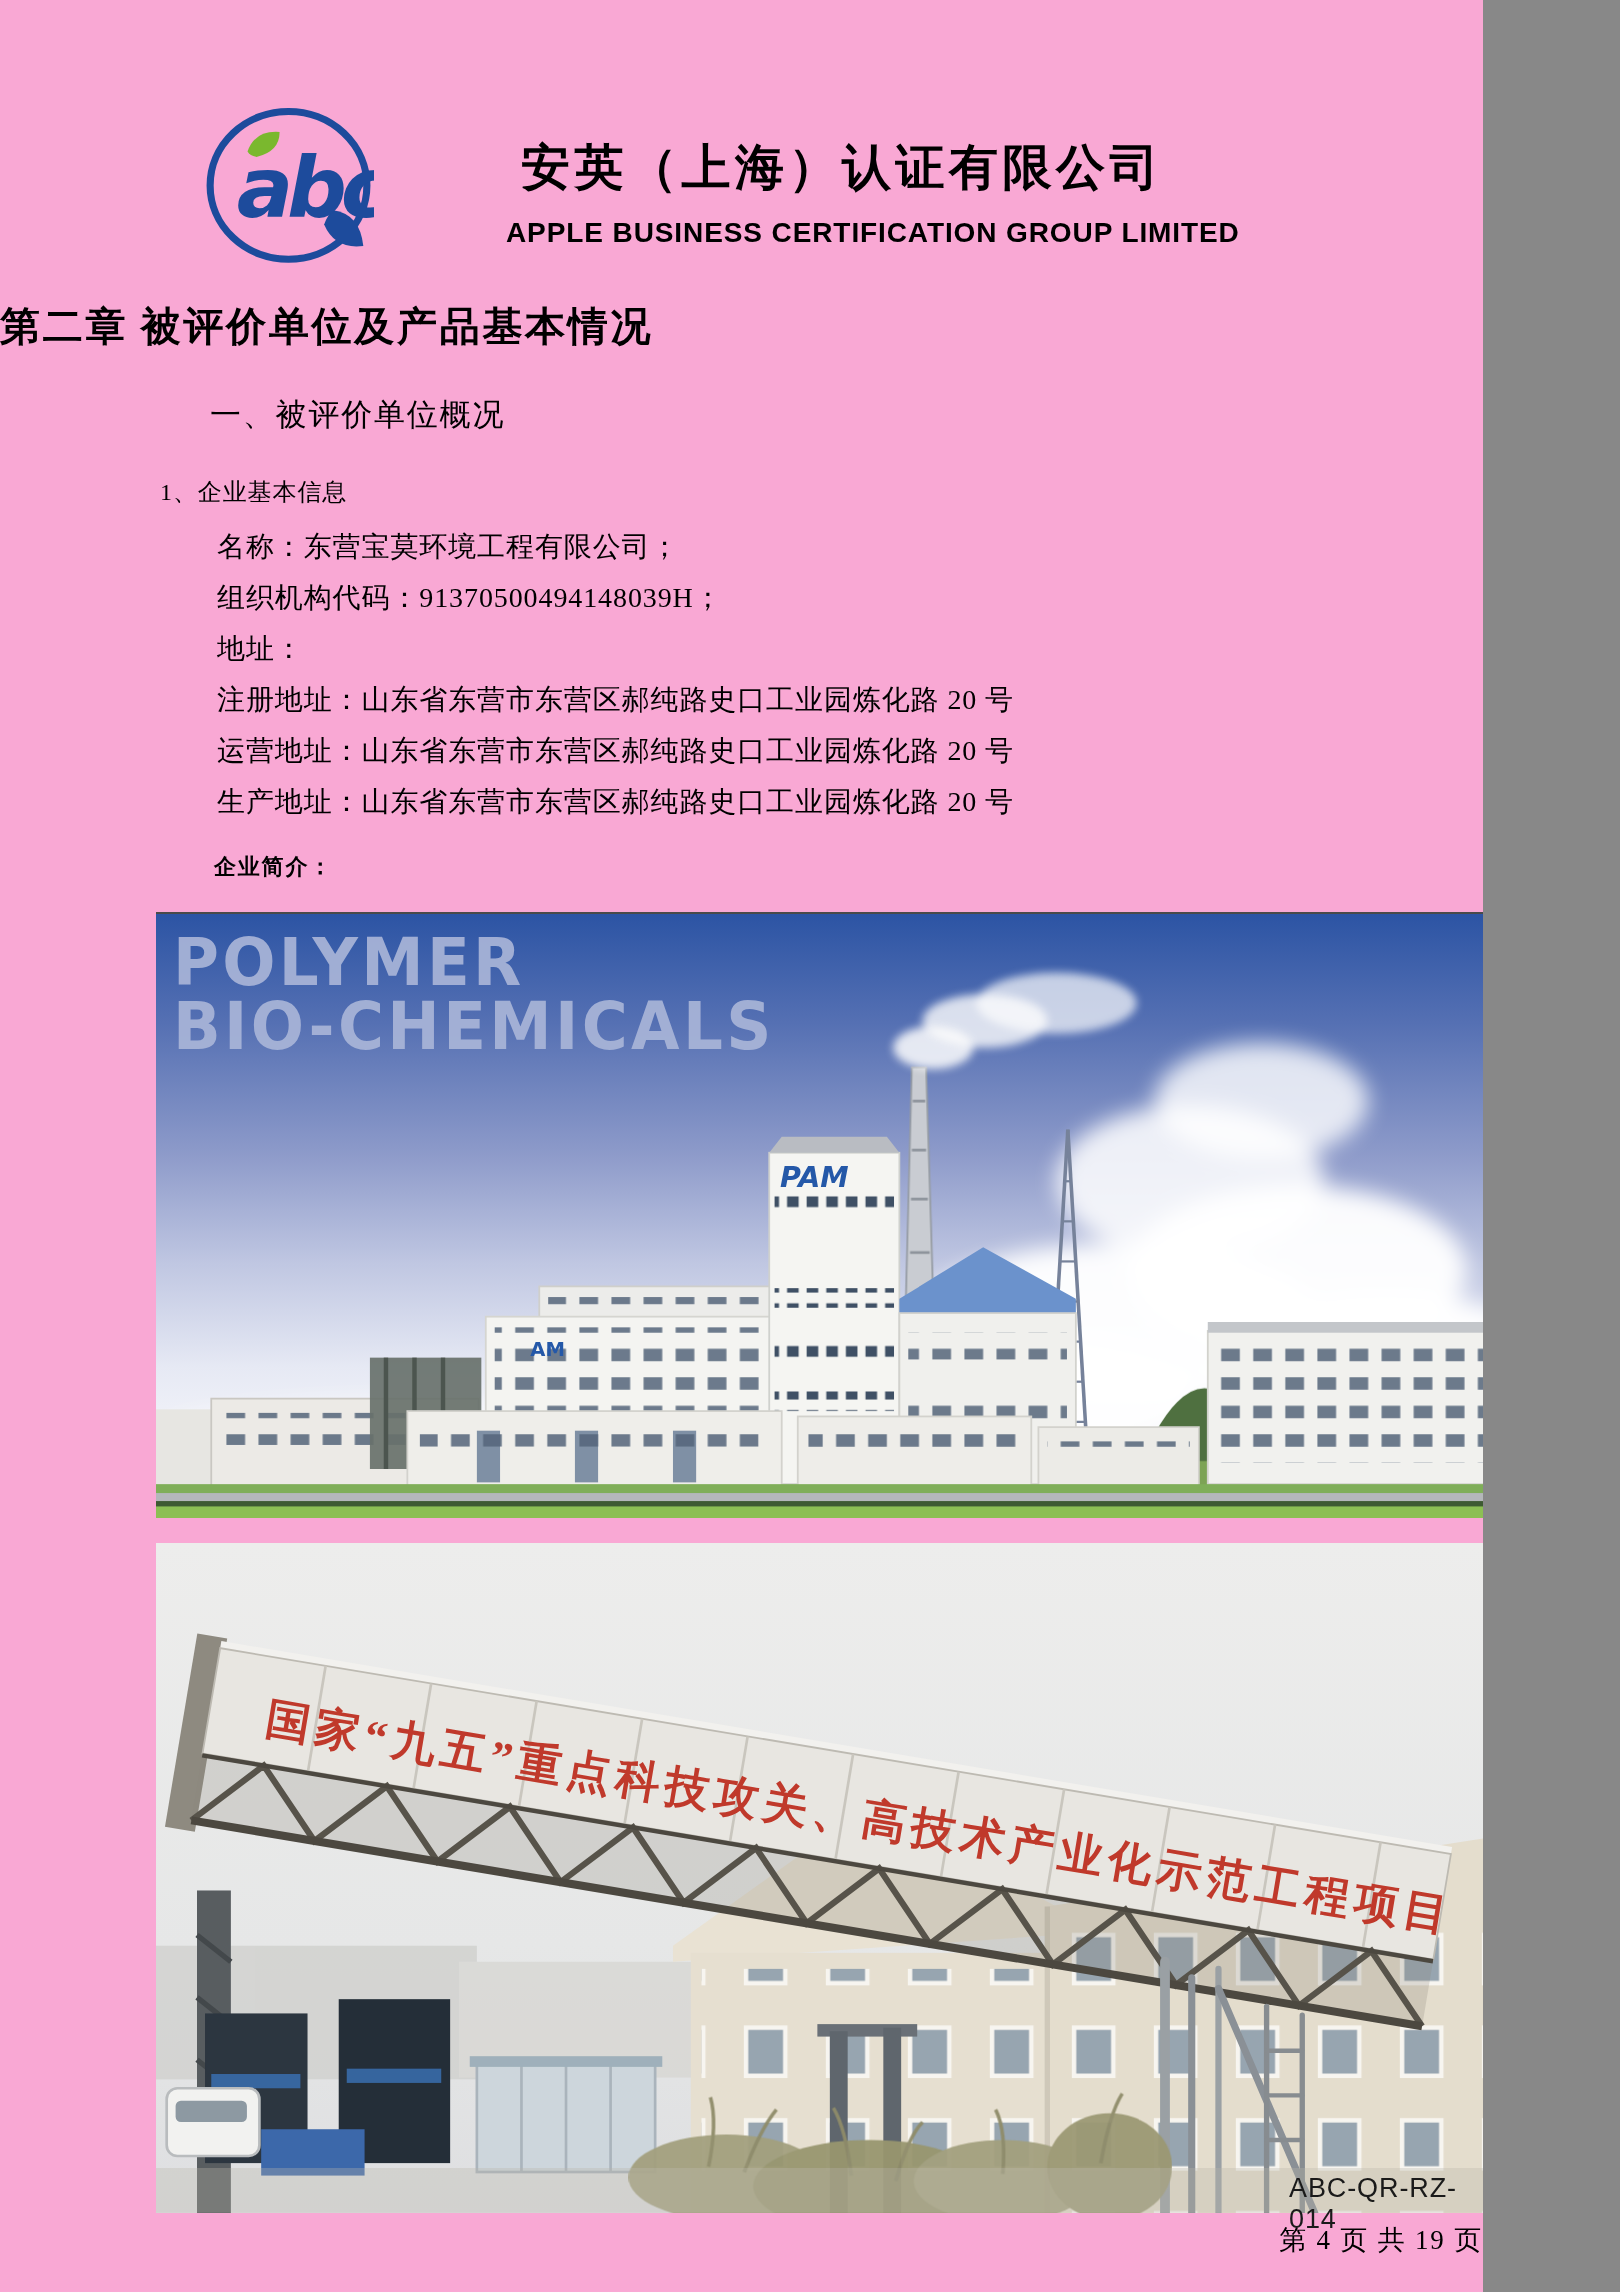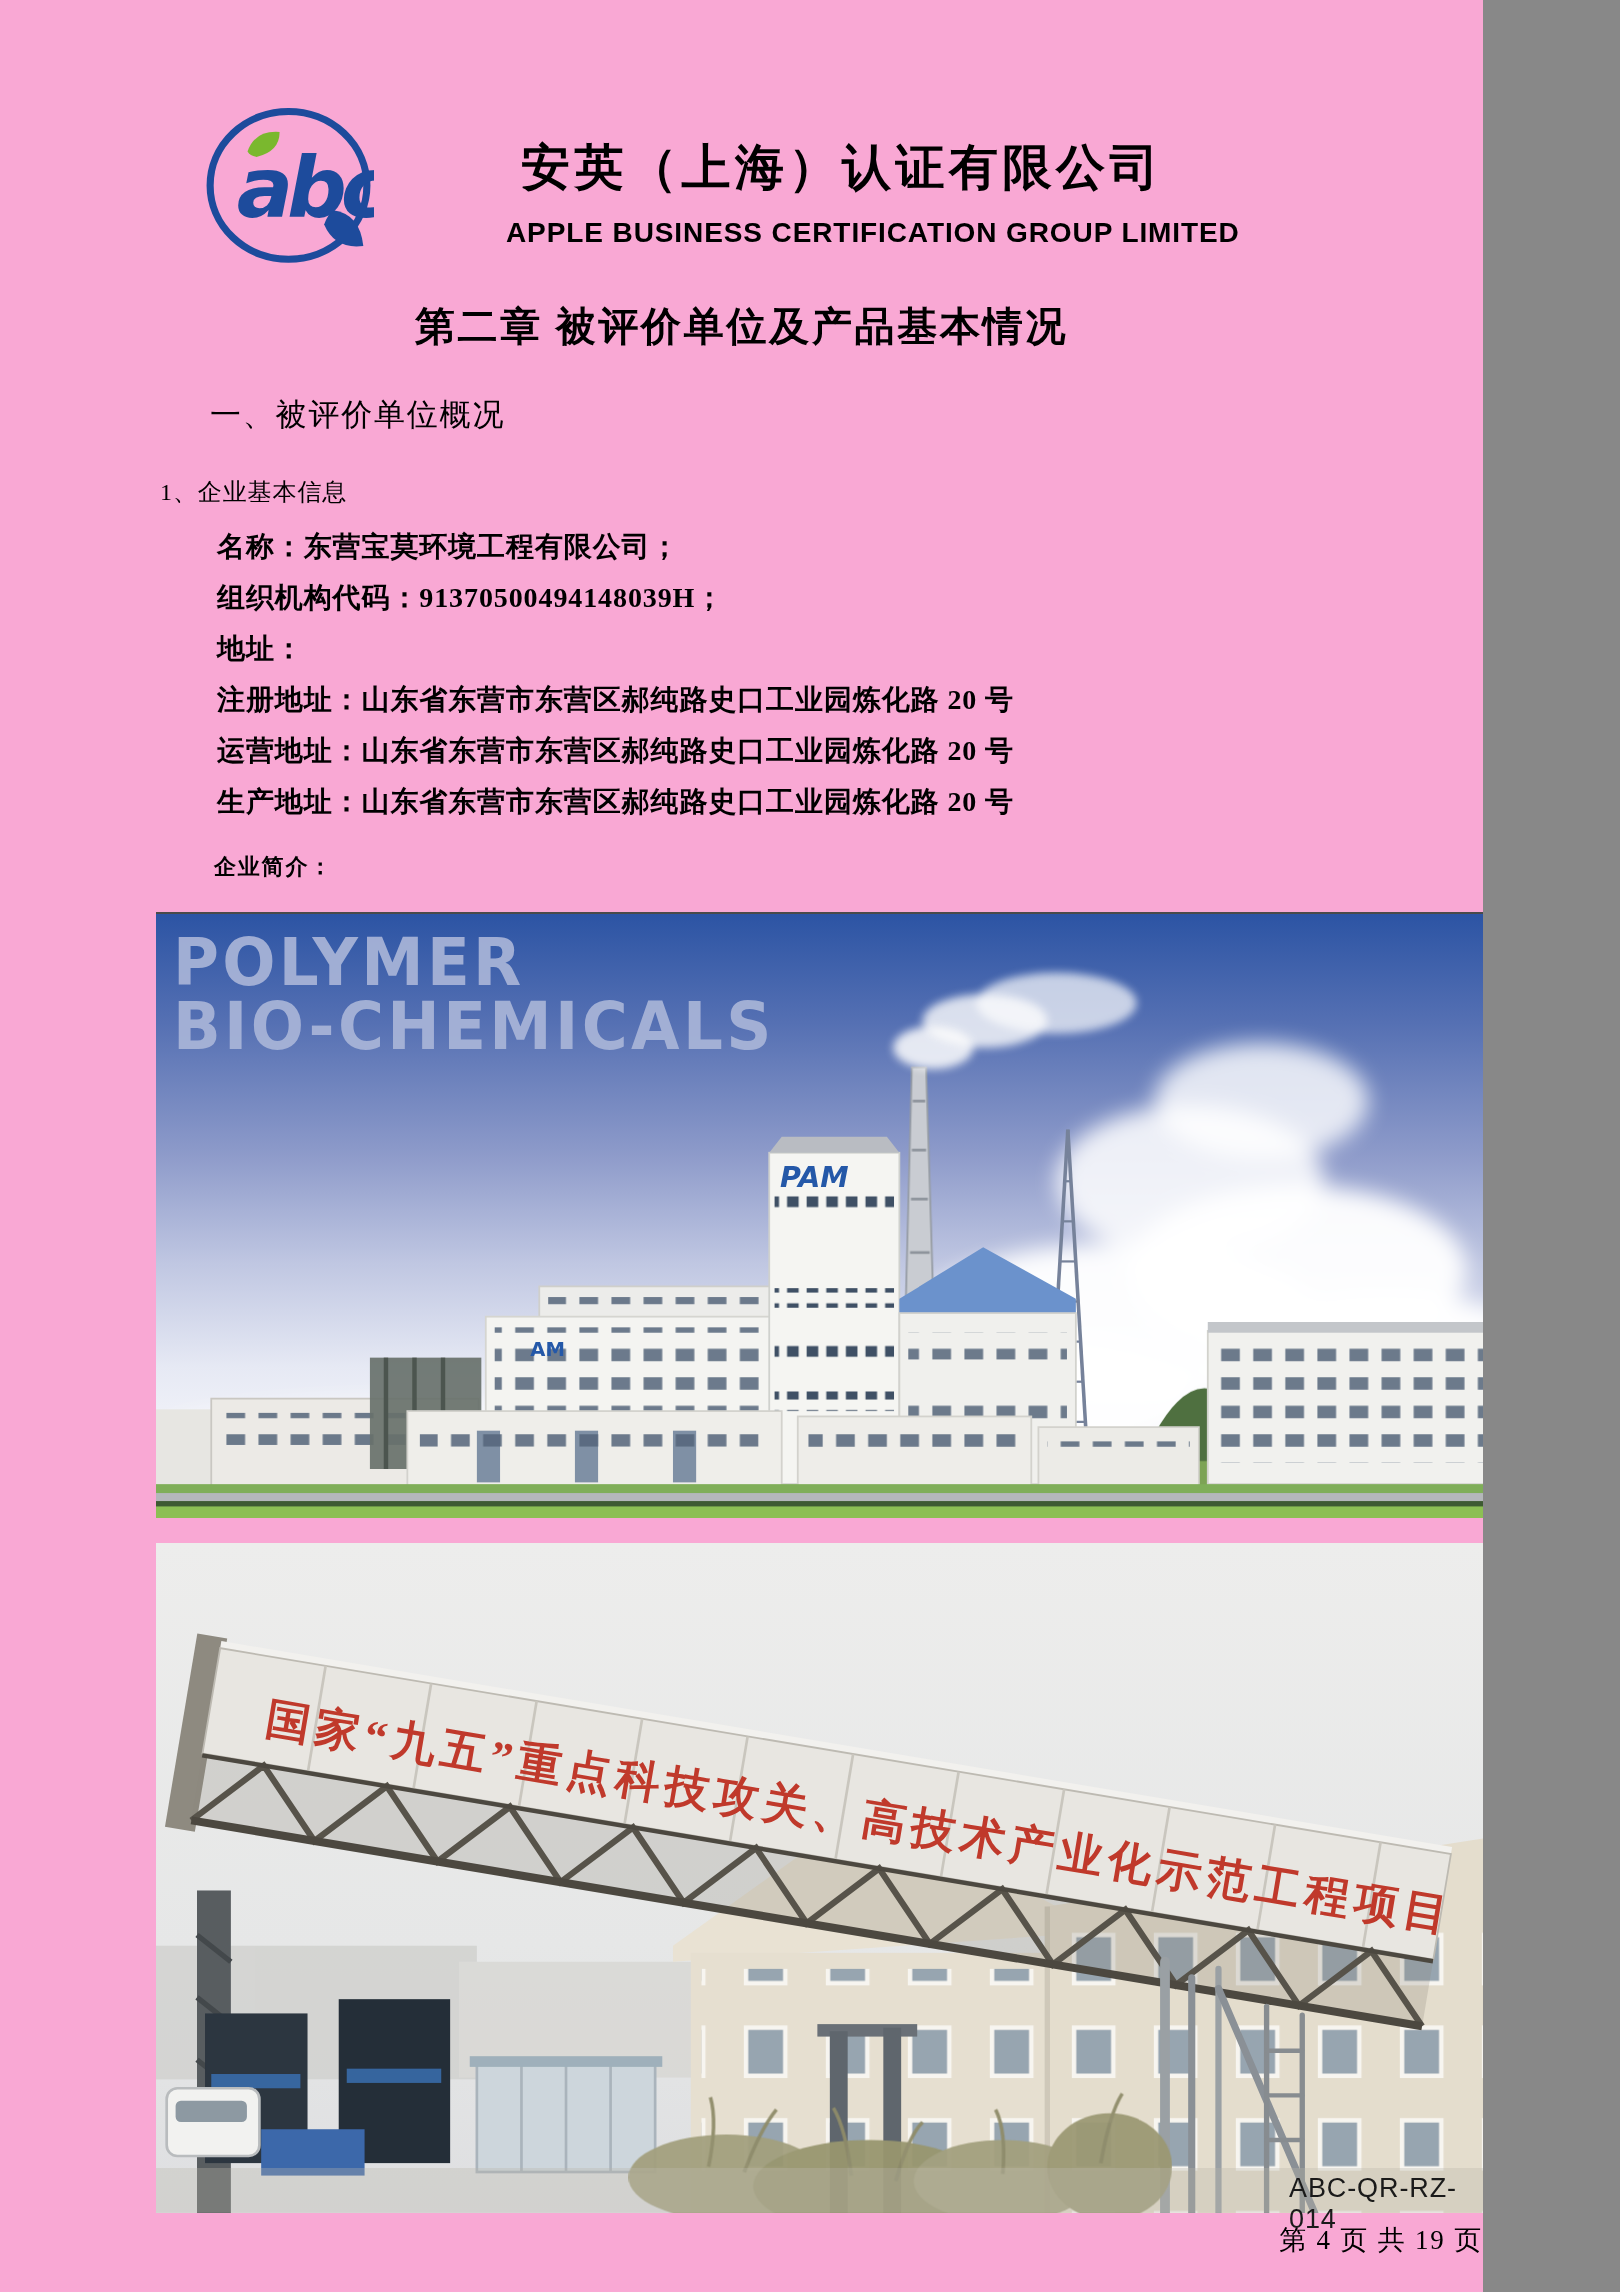--- a/index.html
+++ b/index.html
@@ -16,35 +16,35 @@
   .company-cn{
     position:absolute;left:521px;top:135px;
     font-size:49px;font-weight:bold;letter-spacing:4.5px;white-space:nowrap;
   }
   .company-en{
     position:absolute;left:506px;top:217px;
     font-family:Liberation Sans, sans-serif;
     font-size:28px;font-weight:bold;letter-spacing:0.9px;white-space:nowrap;
   }
   .chapter-title{
-    position:absolute;left:0;right:0;top:299px;text-align:center;
+    position:absolute;left:0;right:0;top:299px;
     font-size:40px;font-weight:bold;letter-spacing:2.7px;
   }
   .section-heading{
     position:absolute;left:162px;top:394px;
     font-size:31px;font-weight:normal;letter-spacing:1.8px;margin-left:48px;
   }
   .subsection-heading{
     position:absolute;left:160px;top:476px;
     font-size:24px;letter-spacing:0.9px;
   }
   .info-block{
     position:absolute;left:217px;top:521px;
     font-size:28px;line-height:51px;
-    list-style:none;margin:0;padding:0;letter-spacing:0.9px;font-weight:bold;
+    list-style:none;margin:0;padding:0;letter-spacing:0.9px;
   }
   .brief-label{
     position:absolute;left:214px;top:852px;
     font-size:22px;font-weight:bold;letter-spacing:1.8px;
   }
   
   .photo{position:absolute;left:156px;width:1337px;overflow:hidden;}
   .photo svg{display:block;width:100%;height:100%;}
   .photo1{top:912px;height:604px;border-top:2.7px solid #4a4a4a;}
   .photo2{top:1543px;height:670px;}

